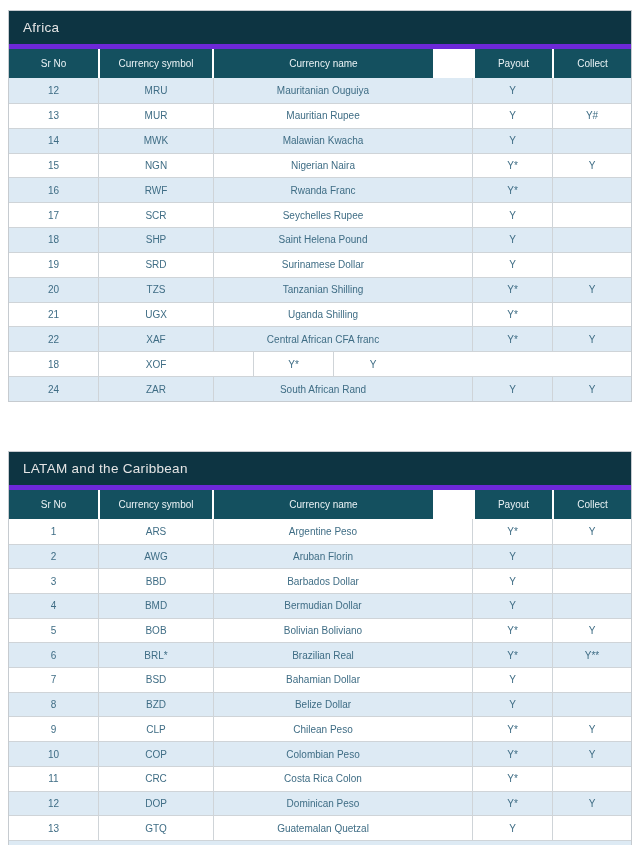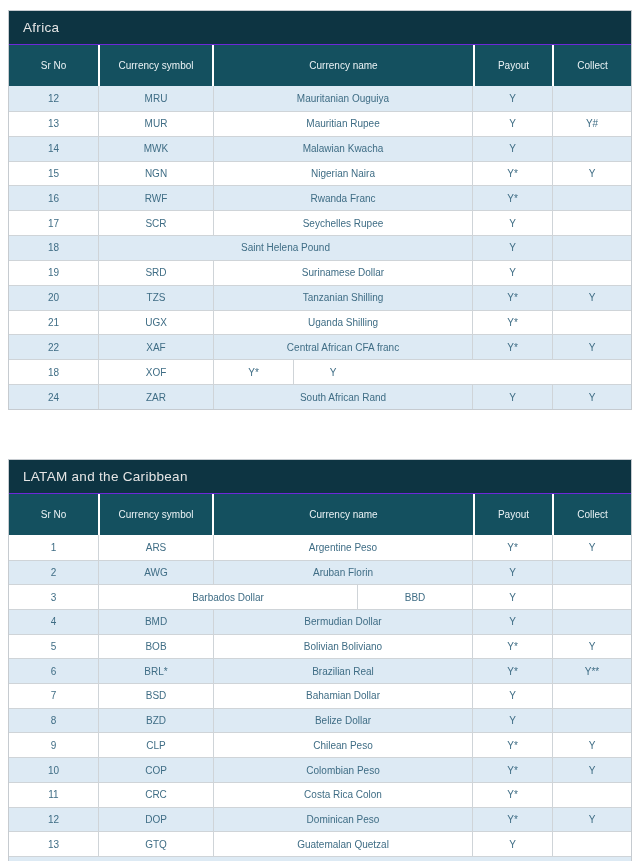--- a/index.html
+++ b/index.html
@@ -13,42 +13,42 @@
   }
   *{box-sizing:border-box;margin:0;padding:0;}
   html,body{width:636px;height:864px;background:#ffffff;overflow:hidden;
     font-family:"Liberation Sans", sans-serif;}
   .page{position:relative;width:636px;height:864px;padding:10px 0 0 8px;}
   .table-block{width:624px;border:1px solid var(--outer);background:#fff;}
   .table-block.second{margin-top:49px;border-bottom:none;}
   .title-bar{height:33px;background:var(--titlebar-bg);display:flex;align-items:center;
     padding-left:14px;}
   .title-bar span{color:#e5e5e5;font-size:13.5px;letter-spacing:0.3px;}
-  .header-row{display:flex;height:42px;background:#fff;border-top:1px solid #6d28d9;align-items:flex-end;}
+  .header-row{display:flex;height:34px;background:#fff;border-top:5px solid #6d28d9;align-items:flex-end;}
   .header-row .cell{background:var(--header-bg);color:var(--header-text);
     display:flex;align-items:center;justify-content:center;font-size:10px;
     border-left:2px solid #fff;height:100%;}
   .header-row .cell:first-child{border-left:none;}
   .rows{width:100%;}
   .row{display:flex;height:24.85px;border-top:1px solid var(--grid);background:#fff;}
   .t-latam .row{height:24.7px;}
   .rows .row:first-child{border-top:none;}
   .zebra-odd .row:nth-child(odd){background:var(--row-shade);}
   .zebra-even .row:nth-child(even){background:var(--row-shade);}
   .row .cell{display:flex;align-items:center;justify-content:center;
     font-size:10px;color:var(--row-text);border-left:1px solid var(--grid);
     height:100%;overflow:hidden;white-space:nowrap;}
   .row .cell:first-child{border-left:none;}
   .row.partial{height:5px;}
   .row.partial .cell{visibility:hidden;}
   
   .c-sr{width:89px;flex:0 0 89px;}
   .c-sym{width:115px;flex:0 0 115px;}
   .c-name{width:259px;flex:1 1 auto;}
-  .c-pay{width:80px;flex:0 0 80px;}
+  .c-pay{width:80px;flex:0 0 80px;margin-left:40px;}
   .c-col{width:79px;flex:0 0 79px;}
   .header-row .c-sym{flex-basis:114px;}
   .header-row .c-pay{flex-basis:79px;}
 </style>
 </head>
 <body>
 
 <div class="page">
 
   <section class="table-block t-africa">
@@ -100,20 +100,21 @@
       </div>
         <div class="row">
         <div class="cell c-sr">17</div>
         <div class="cell c-sym">SCR</div>
         <div class="cell c-name">Seychelles Rupee</div>
         <div class="cell c-pay">Y</div>
         <div class="cell c-col"></div>
       </div>
         <div class="row">
         <div class="cell c-sr">18</div>
+        <div class="cell c-sym">SHP</div>
         <div class="cell c-name">Saint Helena Pound</div>
         <div class="cell c-pay">Y</div>
         <div class="cell c-col"></div>
       </div>
         <div class="row">
         <div class="cell c-sr">19</div>
         <div class="cell c-sym">SRD</div>
         <div class="cell c-name">Surinamese Dollar</div>
         <div class="cell c-pay">Y</div>
         <div class="cell c-col"></div>
@@ -176,22 +177,22 @@
       </div>
         <div class="row">
         <div class="cell c-sr">2</div>
         <div class="cell c-sym">AWG</div>
         <div class="cell c-name">Aruban Florin</div>
         <div class="cell c-pay">Y</div>
         <div class="cell c-col"></div>
       </div>
         <div class="row">
         <div class="cell c-sr">3</div>
+        <div class="cell c-sym">BBD</div>
         <div class="cell c-name">Barbados Dollar</div>
-        <div class="cell c-sym">BBD</div>
         <div class="cell c-pay">Y</div>
         <div class="cell c-col"></div>
       </div>
         <div class="row">
         <div class="cell c-sr">4</div>
         <div class="cell c-sym">BMD</div>
         <div class="cell c-name">Bermudian Dollar</div>
         <div class="cell c-pay">Y</div>
         <div class="cell c-col"></div>
       </div>

